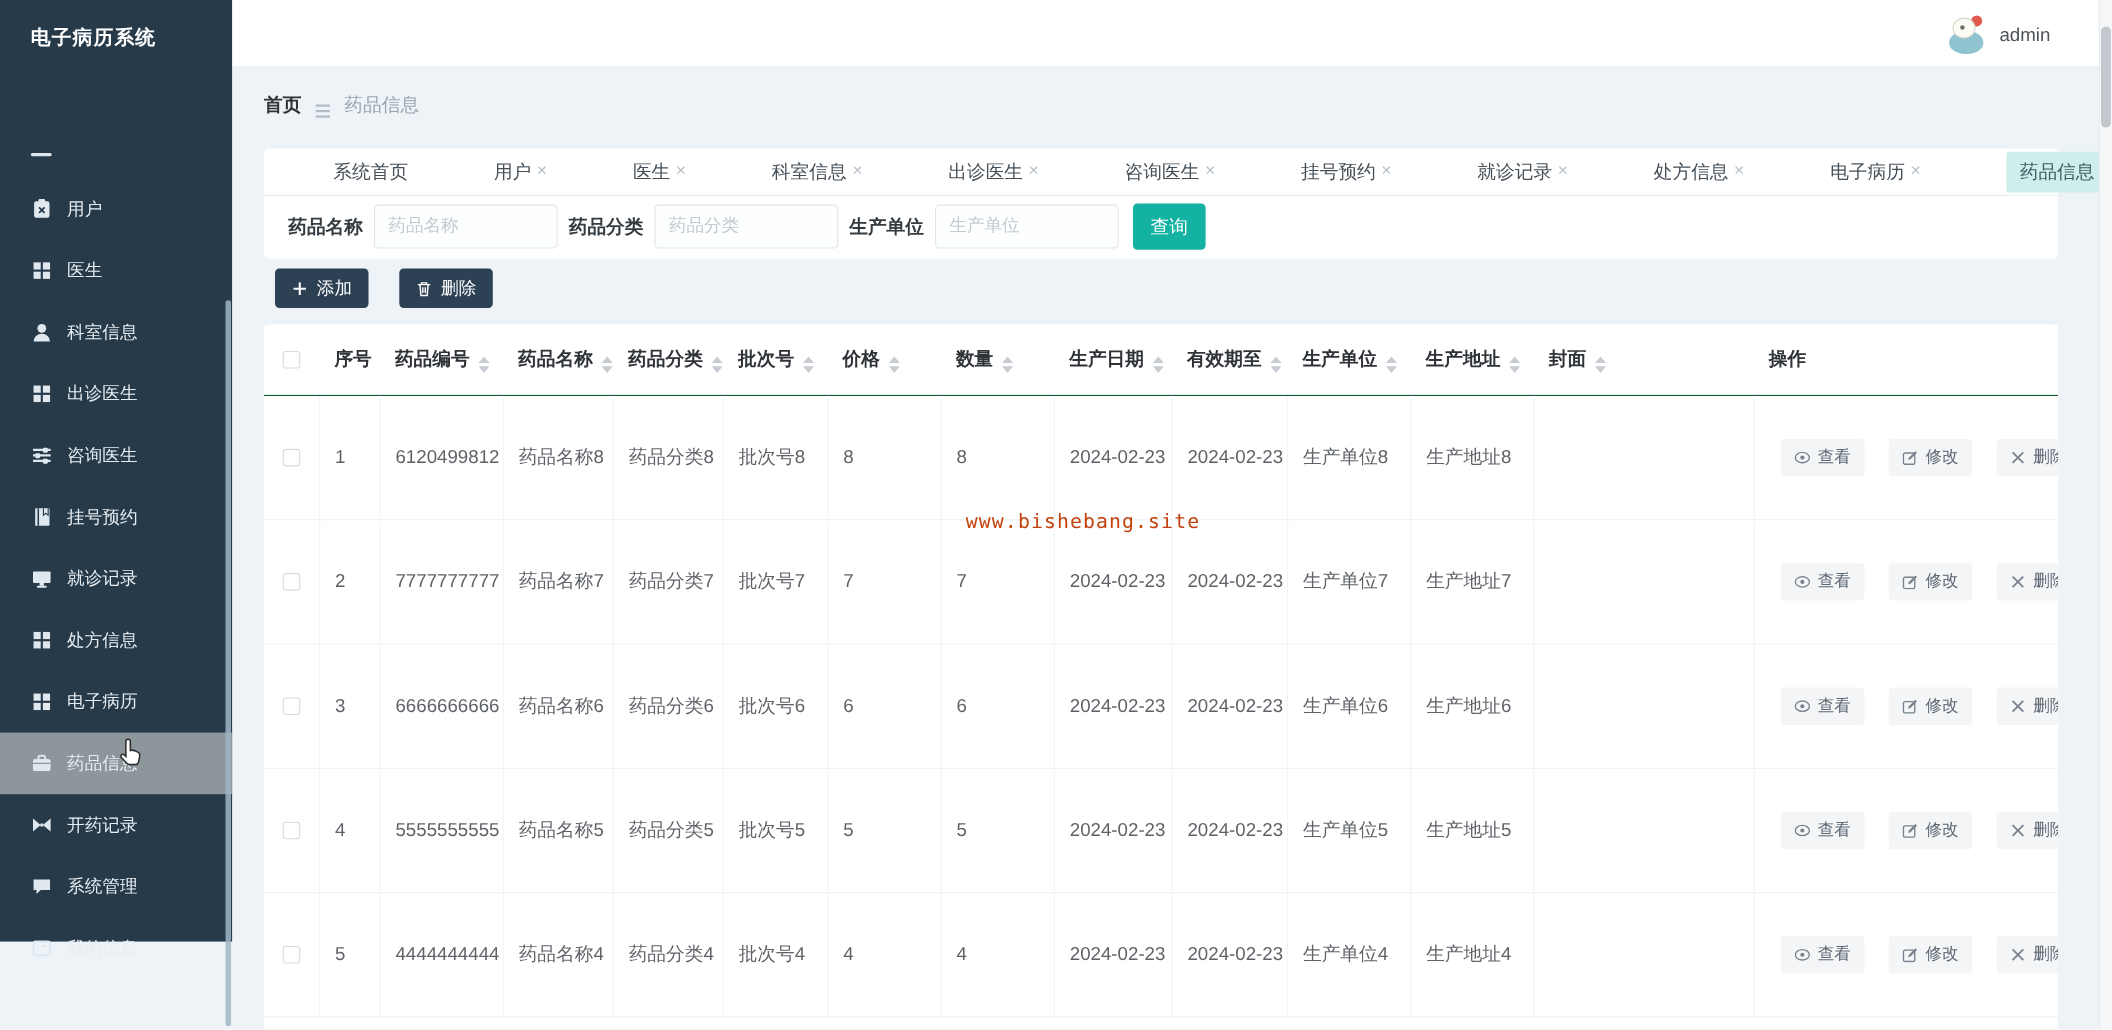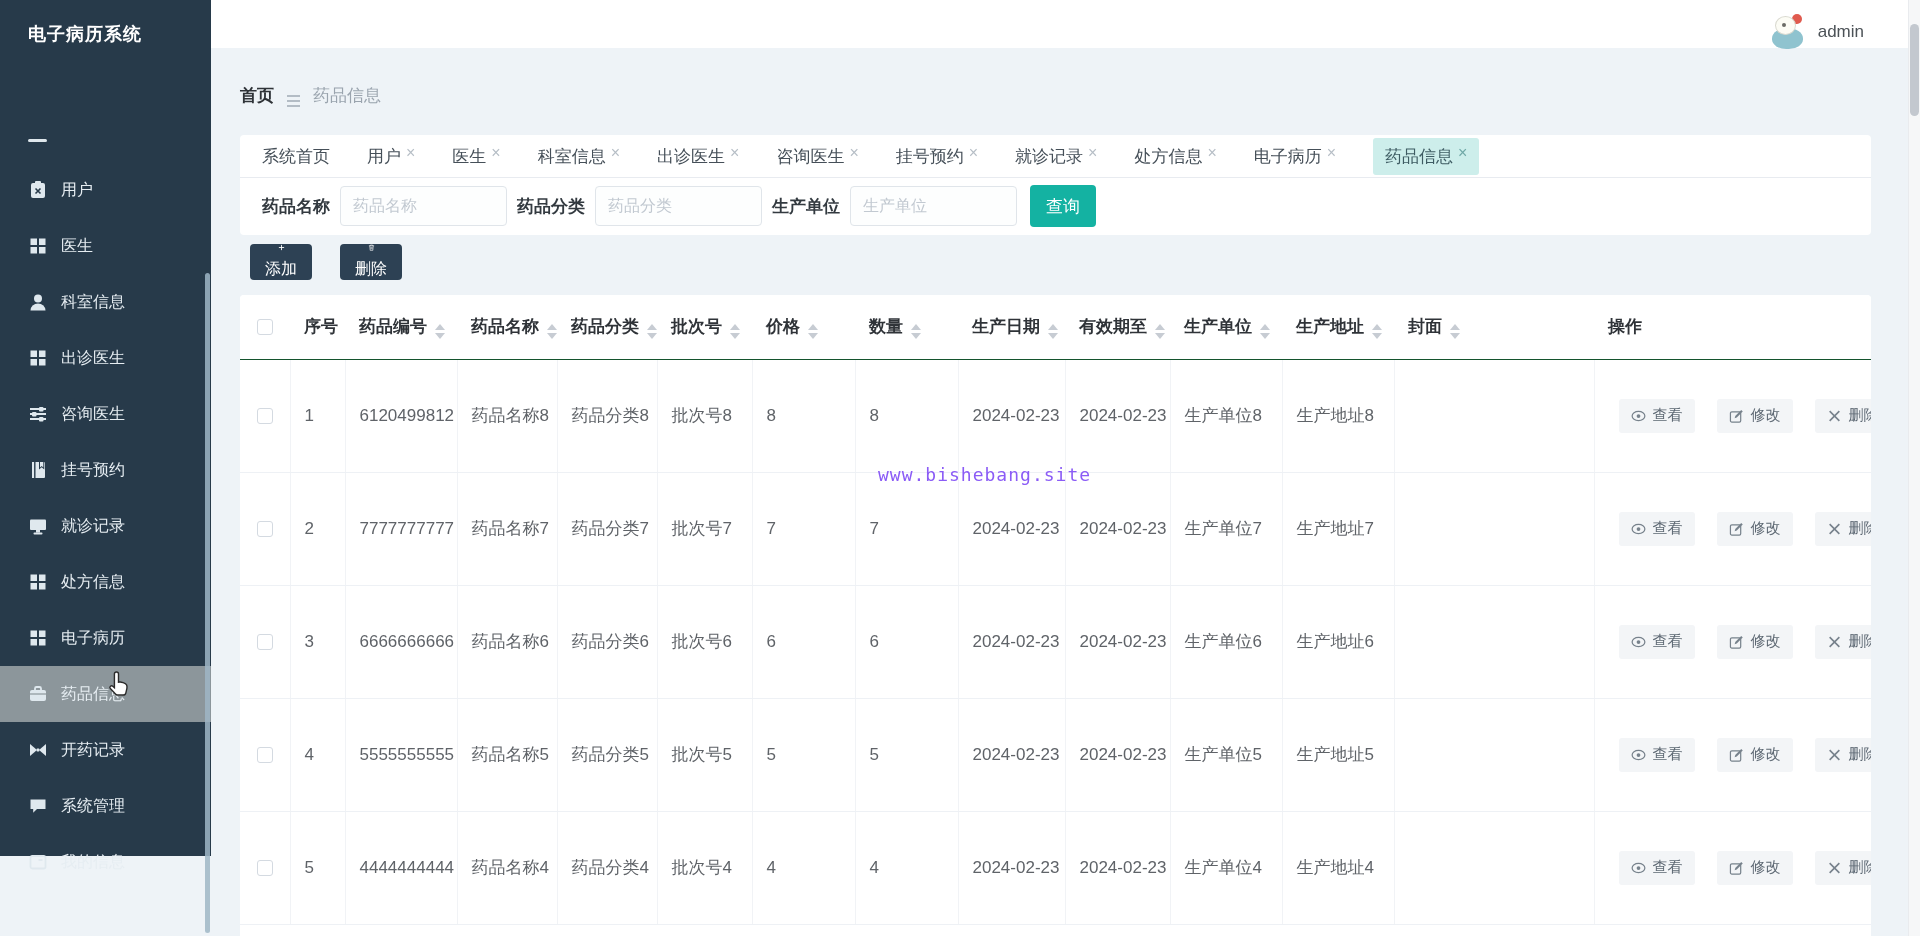--- a/index.html
+++ b/index.html
@@ -13,70 +13,70 @@
   
   .sidebar { position:absolute; left:0; top:0; width:211px; height:856px; background:#273a4a; z-index:5; }
   .sidebar-title { position:absolute; left:28px; top:22px; color:#ffffff; font-size:18px; font-weight:bold; letter-spacing:1px; white-space:nowrap; }
   .menu-dash { position:absolute; left:28px; top:139px; width:19px; height:3px; background:#dfe7ec; border-radius:2px; }
   .menu { position:absolute; top:162px; left:0; width:211px; }
   .menu-item { height:56px; display:flex; align-items:center; padding-left:28px; gap:13px; color:#e6edf2; font-size:16px; cursor:pointer; white-space:nowrap; }
   .menu-item.active { background:#8c969b; }
   .menu-item svg { width:20px; height:20px; flex:0 0 20px; }
   .sidebar-scrollbar { position:absolute; right:1px; top:273px; width:5px; height:660px; background:#9fb6c6; border-radius:3px; opacity:.85; }
   
-  .topbar { position:absolute; left:211px; top:0; width:1697px; height:48px; background:#ffffff;padding-left:29px; }
+  .topbar { position:absolute; left:211px; top:0; width:1697px; height:60px; background:#ffffff;padding-left:29px; }
   .admin-area { position:absolute; top:13px; right:44px; display:flex; align-items:center; gap:11px; cursor:pointer; }
   .avatar { position:relative; width:38px; height:38px; }
   .avatar .bird-body { position:absolute; bottom:2px; left:3px; width:31px; height:21px; background:#8fc3cf; border-radius:50% 50% 46% 46%; }
   .avatar .bird-head { position:absolute; top:3px; left:6px; width:21px; height:19px; background:#fcfcf5; border:1px solid #d9d9cf; border-radius:50%; }
   .avatar .bird-crest { position:absolute; top:1px; right:5px; width:10px; height:10px; background:#e05a4e; border-radius:50% 50% 50% 0; }
   .avatar .bird-eye { position:absolute; top:10px; left:13px; width:4px; height:4px; background:#6b6b66; border-radius:50%; }
   .admin-name { font-size:17px; color:#4c5257; }
   
   .page-scrollbar { position:absolute; right:0; top:0; width:12px; height:936px; background:#f6f7f8; border-left:1px solid #e9ebee; z-index:6; }
   .page-scroll-thumb { position:absolute; right:1px; top:24px; width:9px; height:92px; background:#c3c8cf; border-radius:5px; cursor:pointer; }
   
   .breadcrumb { position:absolute; left:240px; top:84px; display:flex; align-items:flex-end; gap:13px; font-size:17px; }
   .crumb-home { color:#2f3338; font-weight:bold; cursor:pointer; }
   .crumb-sep { display:inline-flex; flex-direction:column; gap:3px; }
   .crumb-sep i { display:block; width:13px; height:2px; background:#b3bcc5; }
   .crumb-current { color:#9aa4ae; }
   
   .card1 { position:absolute; left:240px; top:135px; width:1631px; height:100px; background:#ffffff; border-radius:4px; }
   .tabs-row { height:43px; border-bottom:1px solid #e8ebf0; display:flex; align-items:center; padding-left:22px; }
-  .tab { display:flex; align-items:flex-start; margin-right:37px; font-size:17px; color:#454f58; cursor:pointer; white-space:nowrap; }
+  .tab { display:flex; align-items:center; margin-right:37px; font-size:17px; color:#454f58; cursor:pointer; white-space:nowrap;margin-left:41px; }
   .tab .close { margin-left:5px; color:#b6bec6; font-size:16px; line-height:1; }
   .tab.active { background:#cdeeeb; padding:7px 12px; border-radius:3px; color:#3e5c63; margin-right:0; }
   .tab.active .close { color:#6fa8a6; }
   .search-row { display:flex; align-items:center; padding-left:22px; height:56px; gap:10px; }
   .search-label { font-size:17px; color:#333a40; font-weight:bold; white-space:nowrap; }
   .search-input { width:167px; height:40px; border:1px solid #e0e5ea; border-radius:4px; padding:0 12px; font-size:16px; color:#333; background:#fdfefe; outline:none; }
   .search-input::placeholder { color:#c2c9d1; }
   .query-btn { width:66px; height:42px; background:#14b2a2; color:#fff; font-size:17px; border:none; border-radius:4px; margin-left:3px; cursor:pointer; }
   
   .toolbar { position:absolute; left:250px; top:244px; display:flex; gap:28px; }
-  .tool-btn { height:36px; padding:0 15px; background:#2d4154; color:#fff; font-size:16px; border:none; border-radius:4px; display:flex; align-items:center; gap:8px; cursor:pointer;flex-direction:column; }
+  .tool-btn { height:36px; padding:0 15px; background:#2d4154; color:#fff; font-size:16px; border:none; border-radius:4px; display:flex; align-items:center; gap:8px; cursor:pointer; }
   .tool-btn svg { width:15px; height:15px; }
   
   .table-card { position:absolute; left:240px; top:295px; width:1631px; height:641px; background:#ffffff; border-radius:4px 4px 0 0; overflow:hidden; }
   table { border-collapse:collapse; table-layout:fixed; width:1631px; font-size:17px; }
   thead th { height:64px; font-weight:bold; color:#2f3338; text-align:left; padding-left:14px; border-bottom:1px solid #14532d; background:#fff; white-space:nowrap; }
   thead th.center, tbody td.center { padding-left:0; text-align:center; }
   tbody td { height:113px; color:#5f6368; padding-left:14px; border-bottom:1px solid #eef1f5; border-right:1px solid #f1f3f6; background:#fff; white-space:nowrap; }
   tbody td:last-child { border-right:none; }
   .sort { display:inline-flex; flex-direction:column; gap:3px; margin-left:8px; vertical-align:2px; cursor:pointer; }
   .sort i { display:block; width:0; height:0; border-left:5px solid transparent; border-right:5px solid transparent; }
   .sort .up { border-bottom:6px solid #c7ccd3; }
   .sort .down { border-top:6px solid #c7ccd3; }
   .checkbox { display:inline-block; width:16px; height:16px; border:1px solid #d4dae1; border-radius:3px; background:#fff; cursor:pointer; vertical-align:middle; }
   .actions { display:flex; align-items:center; gap:22px; padding-left:10px; }
   .act-btn { display:inline-flex; align-items:center; gap:7px; height:34px; padding:0 12px; background:#f3f5f7; border-radius:3px; font-size:15px; color:#5d6873; cursor:pointer; white-space:nowrap;font-family:Liberation Serif, serif; }
   .act-btn svg { width:15px; height:14px; }
   
-  .watermark { position:absolute; left:878px; top:464px; font-family:"DejaVu Sans Mono", monospace; font-size:18px; letter-spacing:1px; color:#8b5cf6; z-index:20; }
+  .watermark { position:absolute; left:878px; top:464px; font-family:"DejaVu Sans Mono", monospace; font-size:18px; letter-spacing:1px; color:#c2410c; z-index:20; }
   
   .mouse-cursor { position:absolute; left:106px; top:670px; z-index:50; pointer-events:none; }
 </style>
 </head>
 <body>
 
 <aside class="sidebar">
   <div class="sidebar-title">电子病历系统</div>
   <div class="menu-dash"></div>
   <nav class="menu">

